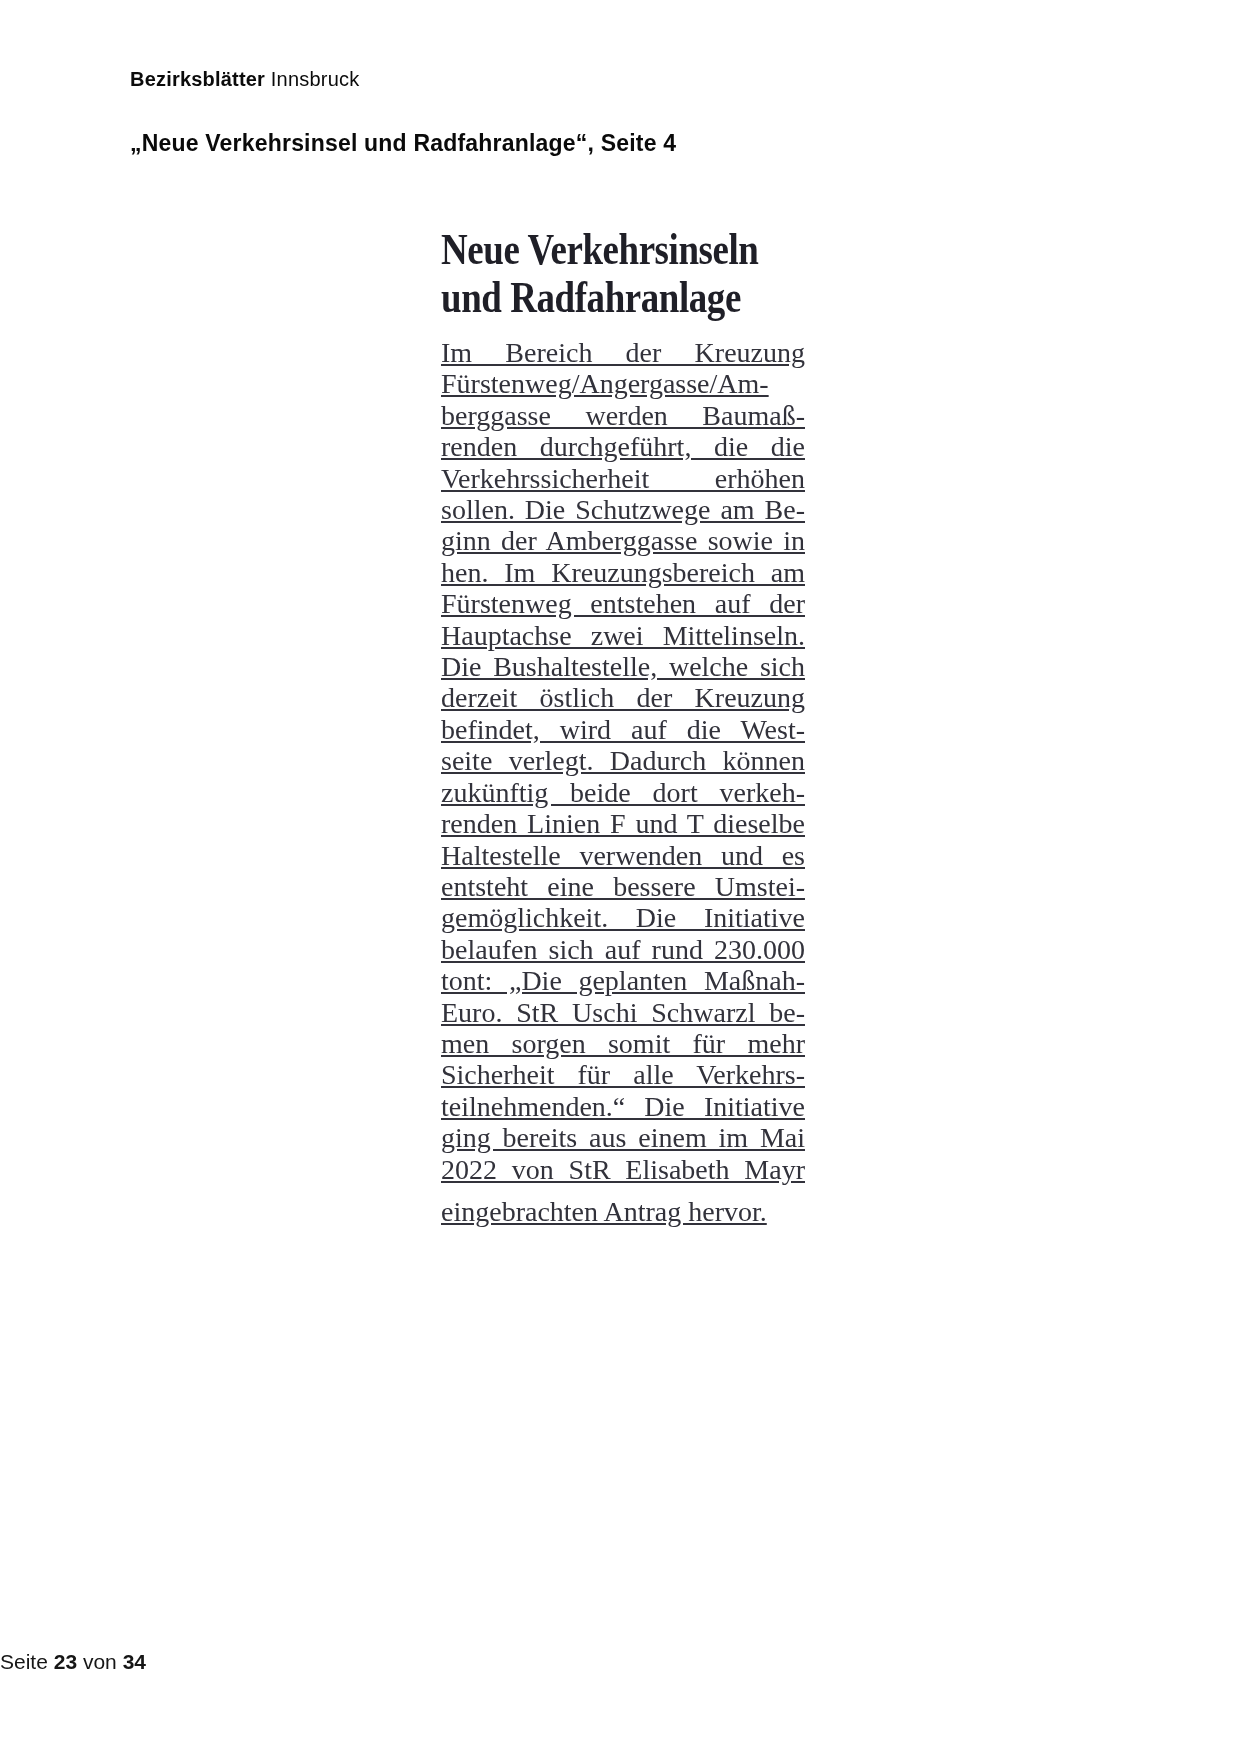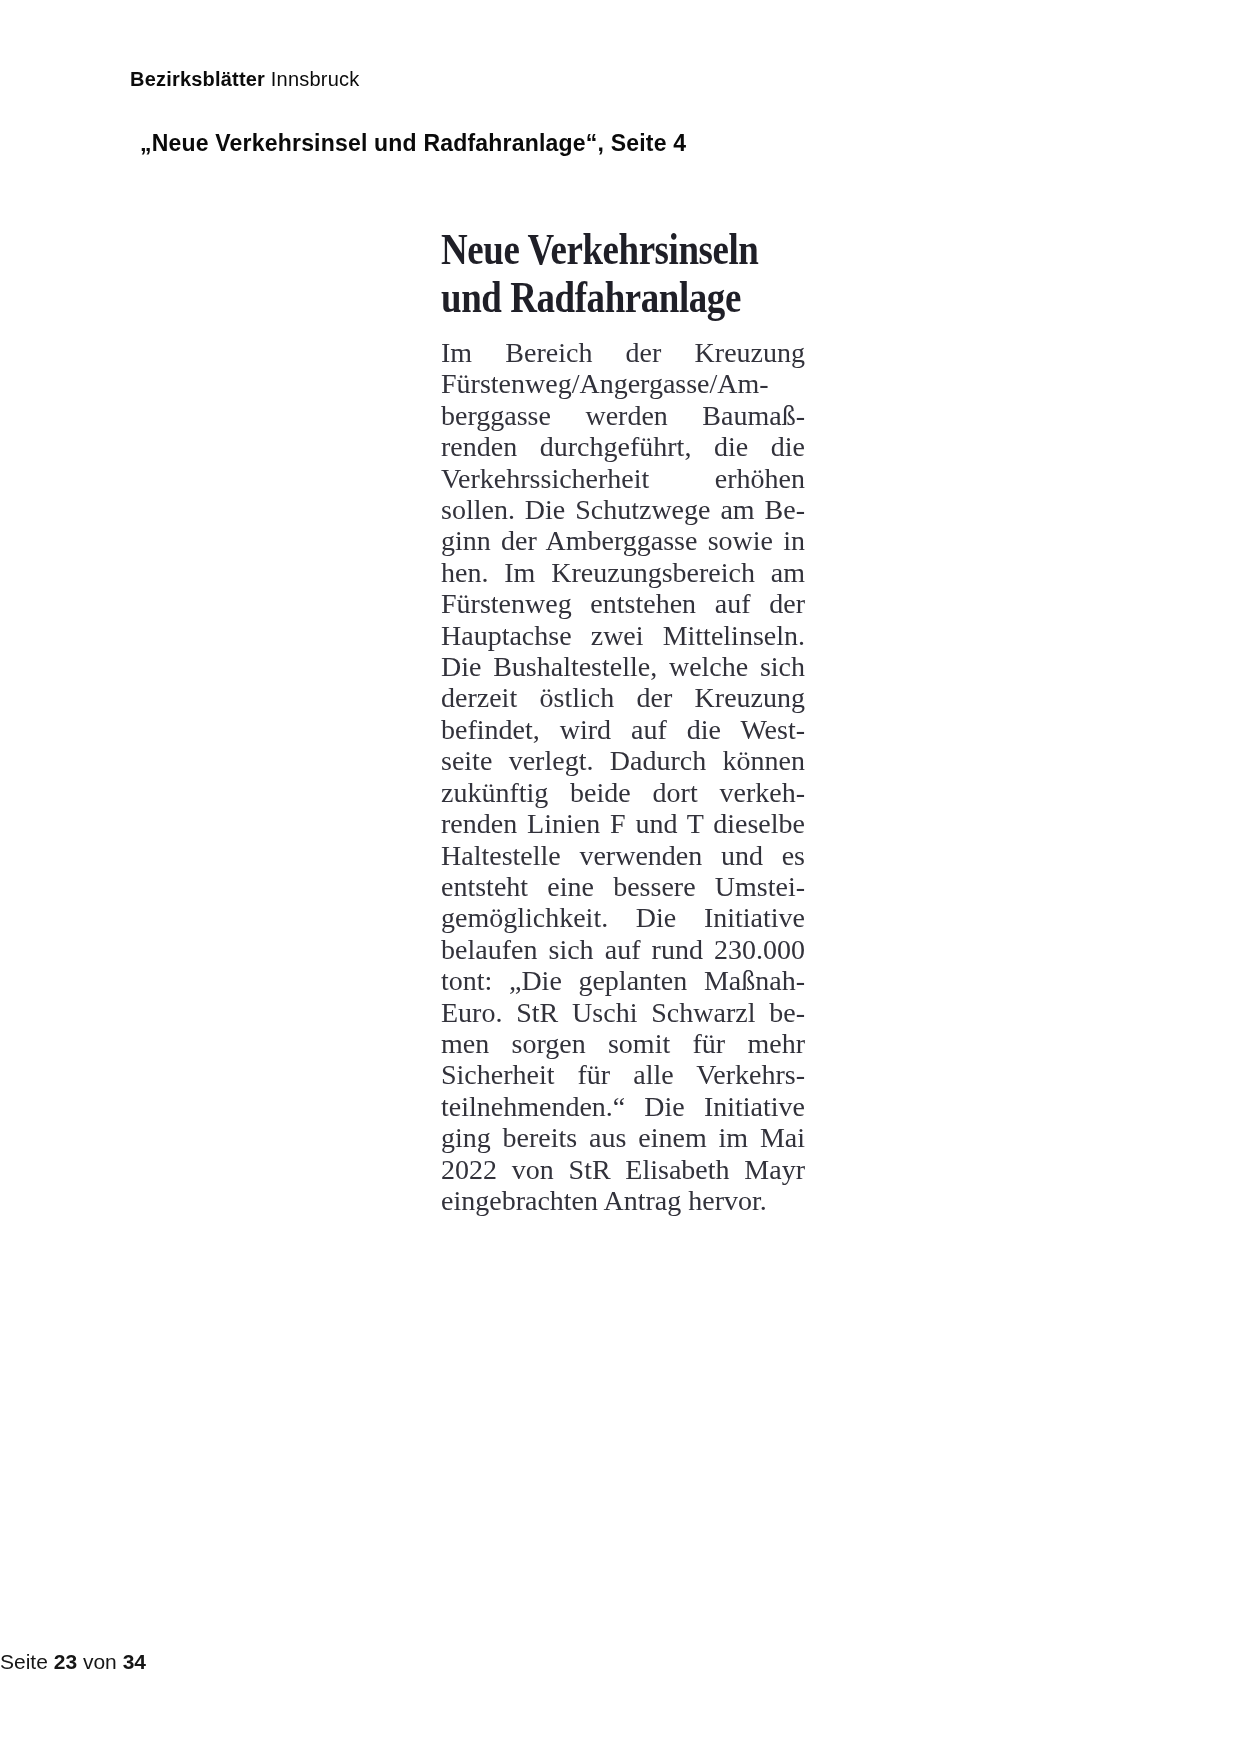--- a/index.html
+++ b/index.html
@@ -17,21 +17,21 @@
     position: absolute;
     left: 130px;
     top: 68px;
     font-size: 20px;
     letter-spacing: 0.2px;
     color: #0b0b0b;
   }
   .pub-line .b { font-weight: bold; }
   .clip-title {
     position: absolute;
-    left: 140px;
+    left: 130px;
     top: 130px;
     font-size: 23px;
     font-weight: bold;
     letter-spacing: 0.2px;
     color: #0a0a0a;
   }
   .article {
     position: absolute;
     left: 441px;
     top: 226px;
@@ -55,22 +55,23 @@
     font-family: "Liberation Serif", serif;
     font-size: 28px;
     line-height: 31.4px;
     color: #32323b;
   }
   .article-line {
     text-align: justify;
     text-align-last: justify;
     text-justify: inter-word;
     white-space: normal;
+    text-decoration: underline;
   }
-  .article-body .article-line:last-child { text-align-last: left; }
+  .article-body .article-line:last-child { text-align-last: left; margin-top: 11px; }
   .footer {
     position: absolute;
     left: 0;
     top: 1650px;
     width: 100%;
     font-size: 21px;
     color: #161616;
   }
   .footer .b { font-weight: bold; }
 </style>

